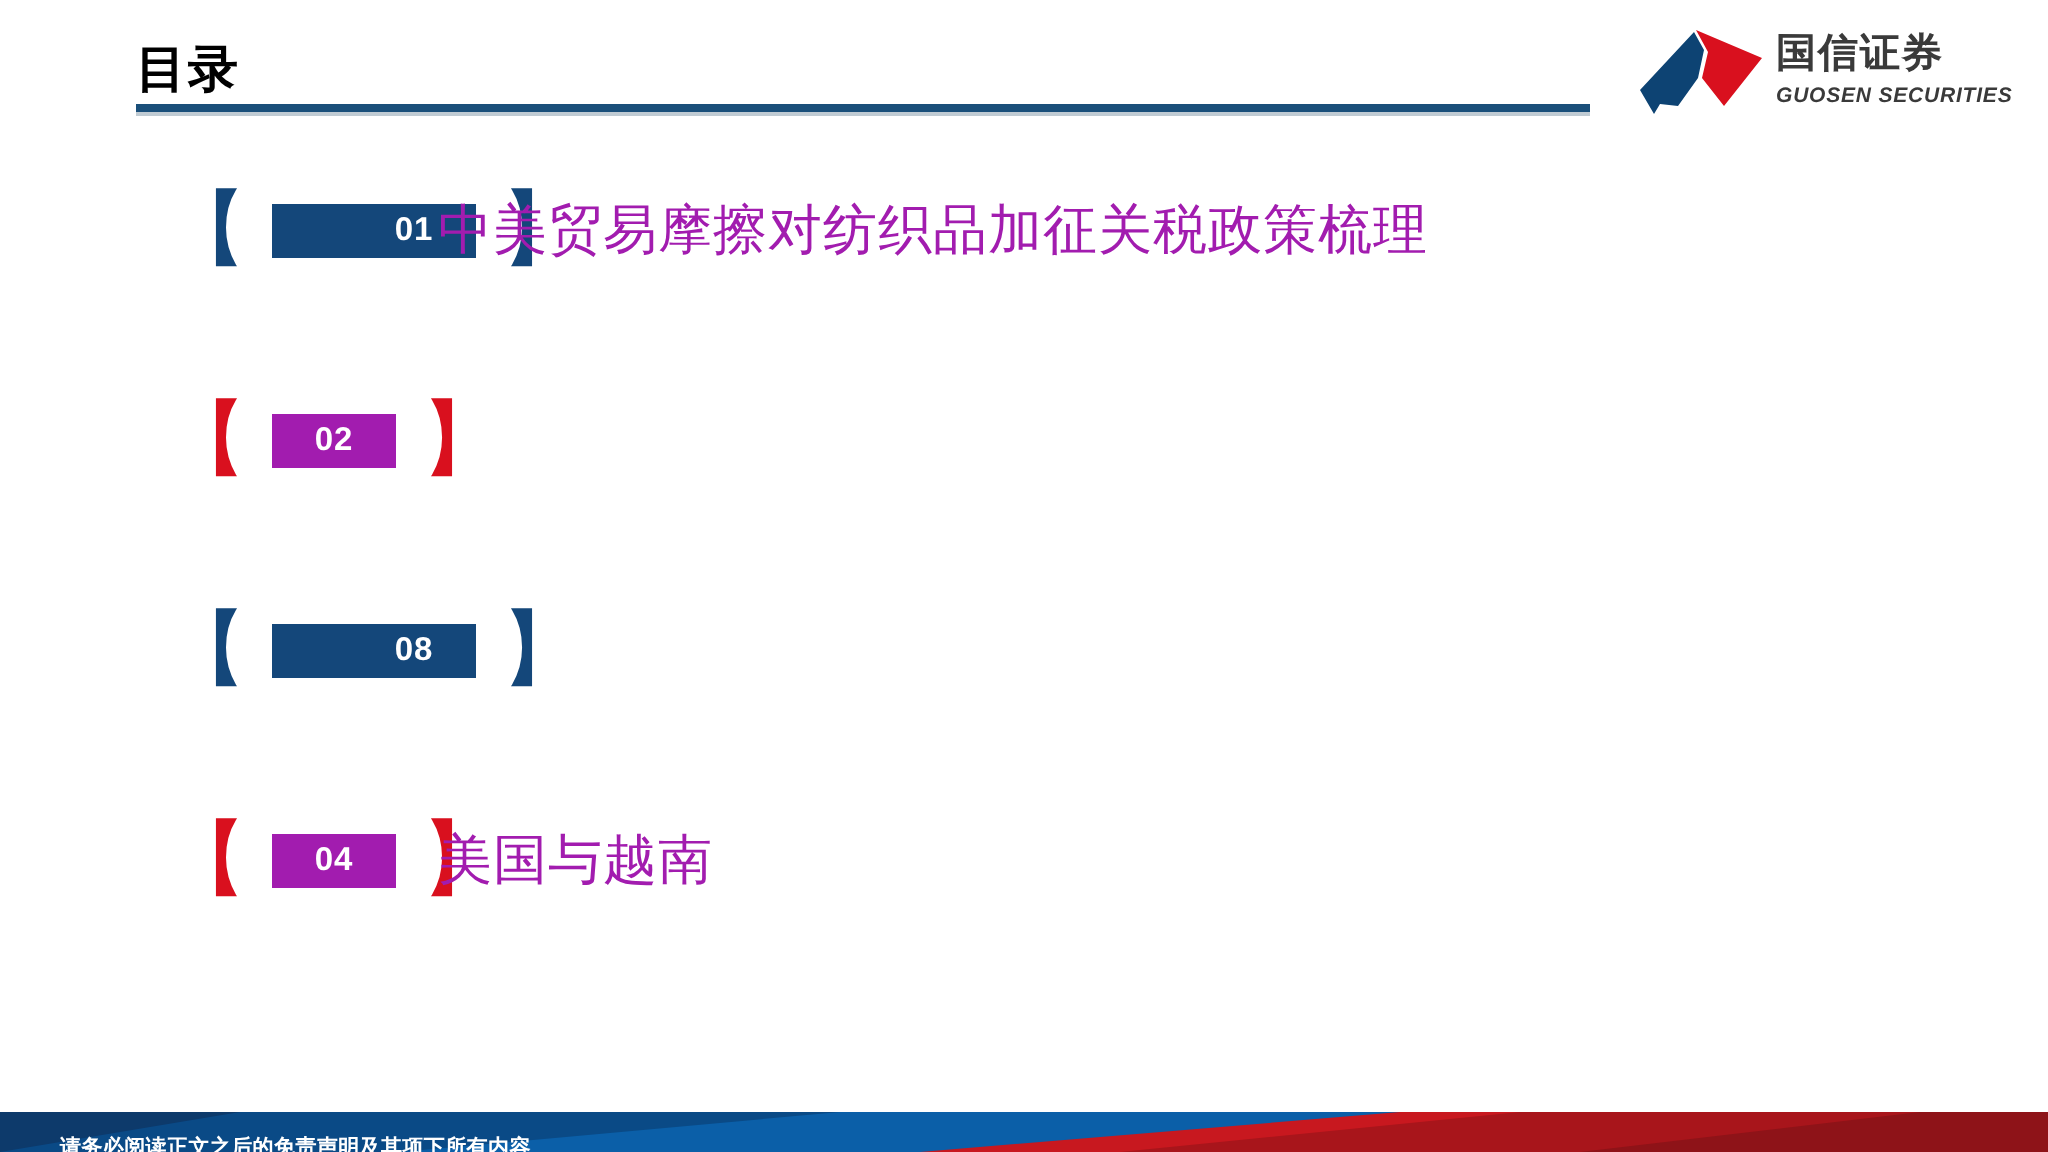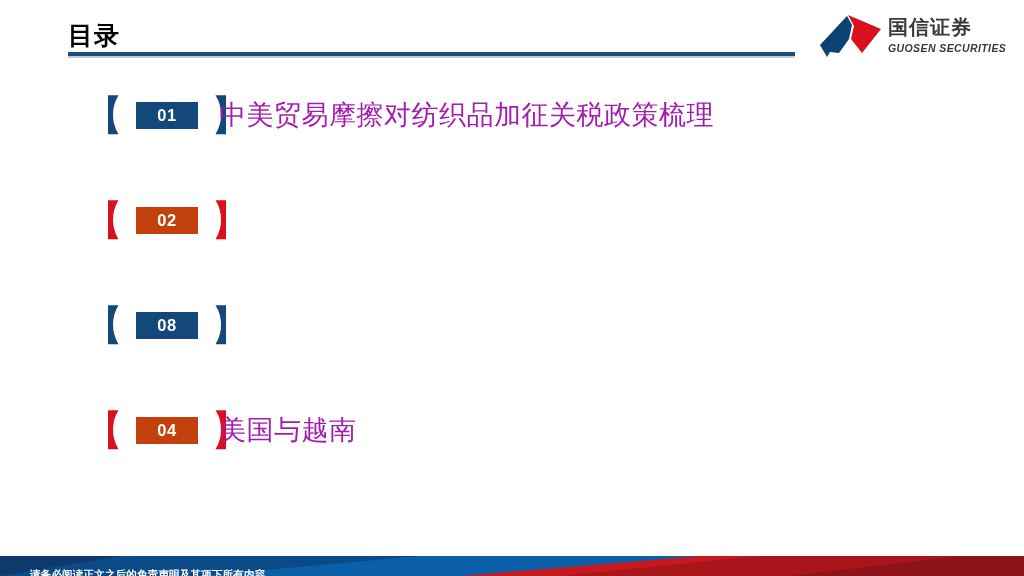--- a/index.html
+++ b/index.html
@@ -140,22 +140,22 @@
     display: flex;
     align-items: center;
     font-size: 27px;
     color: #a21caf;
     letter-spacing: 0.5px;
     white-space: nowrap;
   }
 
   .c-blue { color: #14477a; }
   .c-red  { color: #d9101e; }
-  .bg-blue { background: #14477a; }
-  .bg-red  { background: #c2410c; }
+  .bg-blue { background: #14477a; padding-left: 40px; }
+  .bg-red  { background: #a21caf; }
 
   
   .footer {
     position: absolute;
     left: 0;
     top: 556px;
     width: 1024px;
     height: 20px;
     overflow: hidden;
   }

